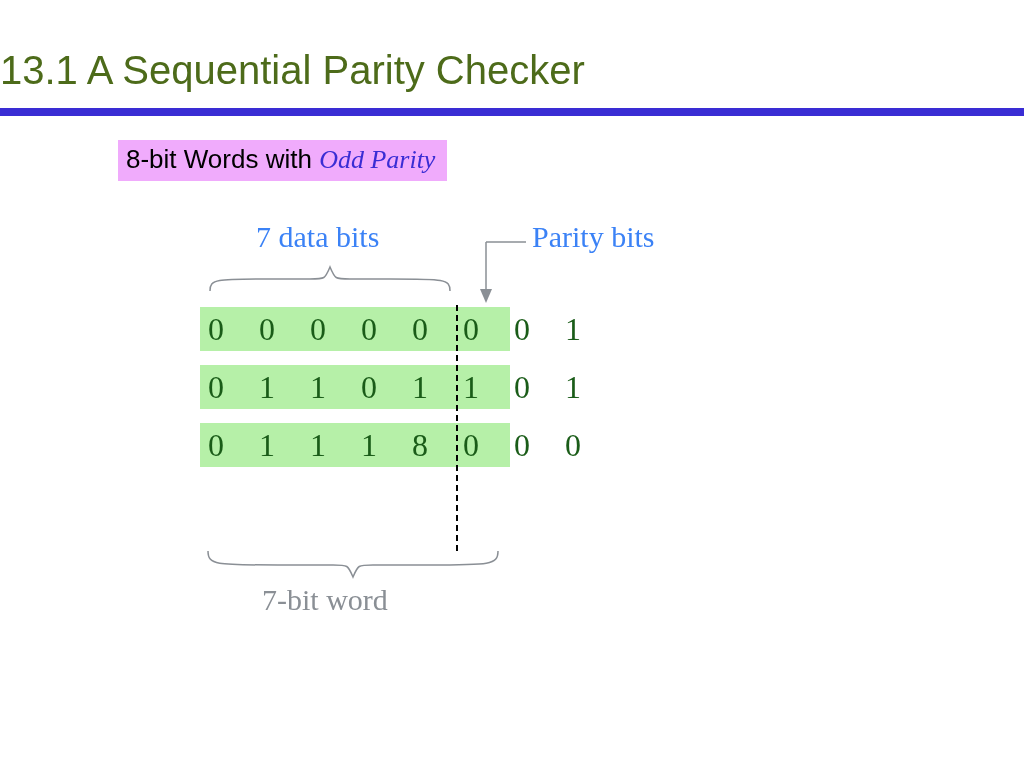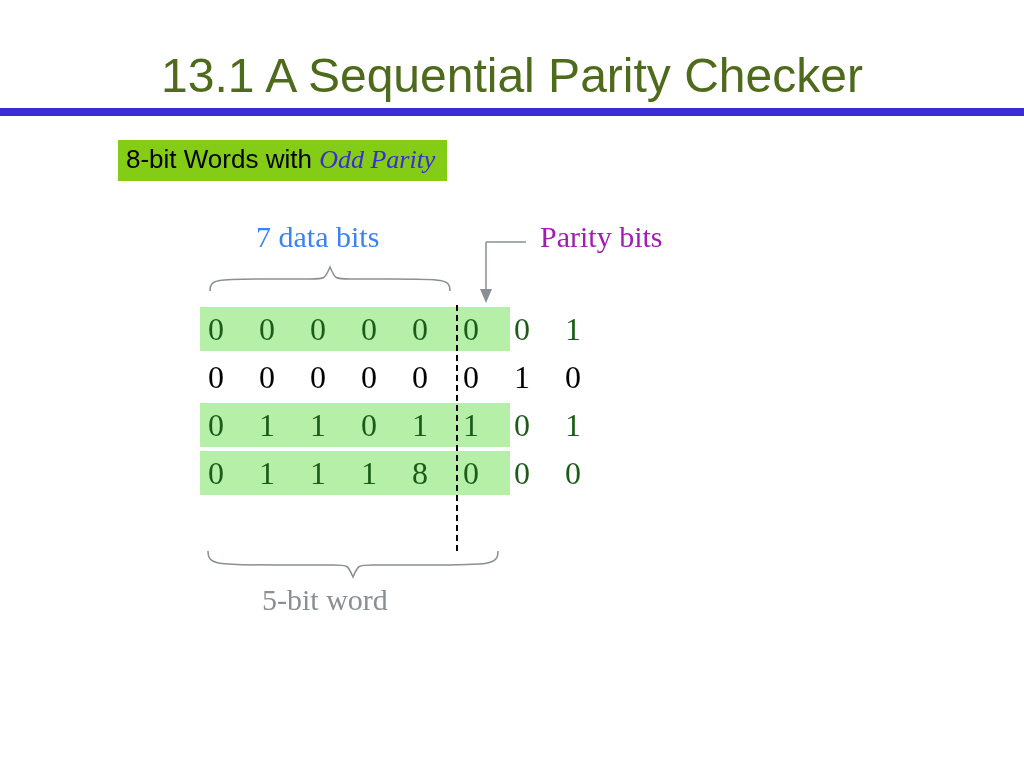--- a/index.html
+++ b/index.html
@@ -9,39 +9,38 @@
     background: #ffffff;
     font-family: "Times New Roman", Times, serif;
     position: relative;
     overflow: hidden;
   }
   .title {
     position: absolute;
     top: 48px;
     left: 0;
     width: 100%;
-    text-align: center;
-    font-size: 48px;
+    font-size: 40px;
     color: #4d6b1a;
     font-family: Arial, Helvetica, sans-serif;
     font-weight: 400;
   }
   .hr {
     position: absolute;
     top: 108px;
     left: 0;
     width: 100%;
     height: 8px;
     background: #3a2dd4;
   }
   .subtitle-wrap {
     position: absolute;
     top: 140px;
     left: 118px;
-    background: #84cc16;
+    background: #f0abfc;
     padding: 4px 12px 6px 8px;
     font-size: 26px;
   }
   .subtitle-normal { color: #000; font-family: Arial, Helvetica, sans-serif; }
   .subtitle-italic { color: #3a2dd4; font-style: italic; font-family: "Times New Roman", Times, serif; }
 
   .diagram {
     position: absolute;
     top: 225px;
     left: 200px;
@@ -55,36 +54,35 @@
     left: 56px;
     font-size: 30px;
     color: #3b82f6;
     font-family: "Times New Roman", Times, serif;
   }
   .top-label-right {
     position: absolute;
     top: -5px;
     left: 332px;
     font-size: 30px;
-    color: #a21caf;
+    color: #3b82f6;
     font-family: "Times New Roman", Times, serif;
-    margin-left: 8px;
   }
 
   
   .rows {
     position: absolute;
     top: 82px;
     left: 0;
   }
   .row {
     position: relative;
     height: 44px;
     width: 310px;
-    margin-bottom: 4px;
+    margin-bottom: 14px;
     padding-left: 8px;
     display: flex;
     align-items: center;
   }
   .row.hl { background: #b6f0a8; }
   .bits {
     font-size: 32px;
     font-family: "Times New Roman", Times, serif;
     letter-spacing: 13.5px;
     white-space: pre;
@@ -143,32 +141,29 @@
   <svg class="arrow" style="top:12px;left:278px;" width="60" height="70">
     <line x1="48" y1="5" x2="8" y2="5"></line>
     <line x1="8" y1="5" x2="8" y2="55"></line>
     <path class="head" d="M8,66 L2,52 L14,52 Z"></path>
   </svg>
 
   <div class="rows">
     <div class="row hl">
         <span class="bits">0 0 0 0 0 0 0 1</span>
       </div>
-    <div class="row">
-        <span class="bits">0 0 0 0 0 0 1 0</span>
-      </div>
     <div class="row hl">
         <span class="bits">0 1 1 0 1 1 0 1</span>
       </div>
     <div class="row hl">
         <span class="bits">0 1 1 1 8 0 0 0</span>
       </div>
   </div>
 
   <div class="sep"></div>
 
   <svg class="brace" style="top:324px;left:8px;" width="290" height="30">
     <path d="M0,2 C0,16 8,16 70,16 L125,16 C140,16 140,16 145,28 C150,16 150,16 165,16 L220,16 C282,16 290,16 290,2"></path>
   </svg>
 
-  <div class="bottom-label">5-bit word</div>
+  <div class="bottom-label">7-bit word</div>
 
 </div>
 
 </body></html>

